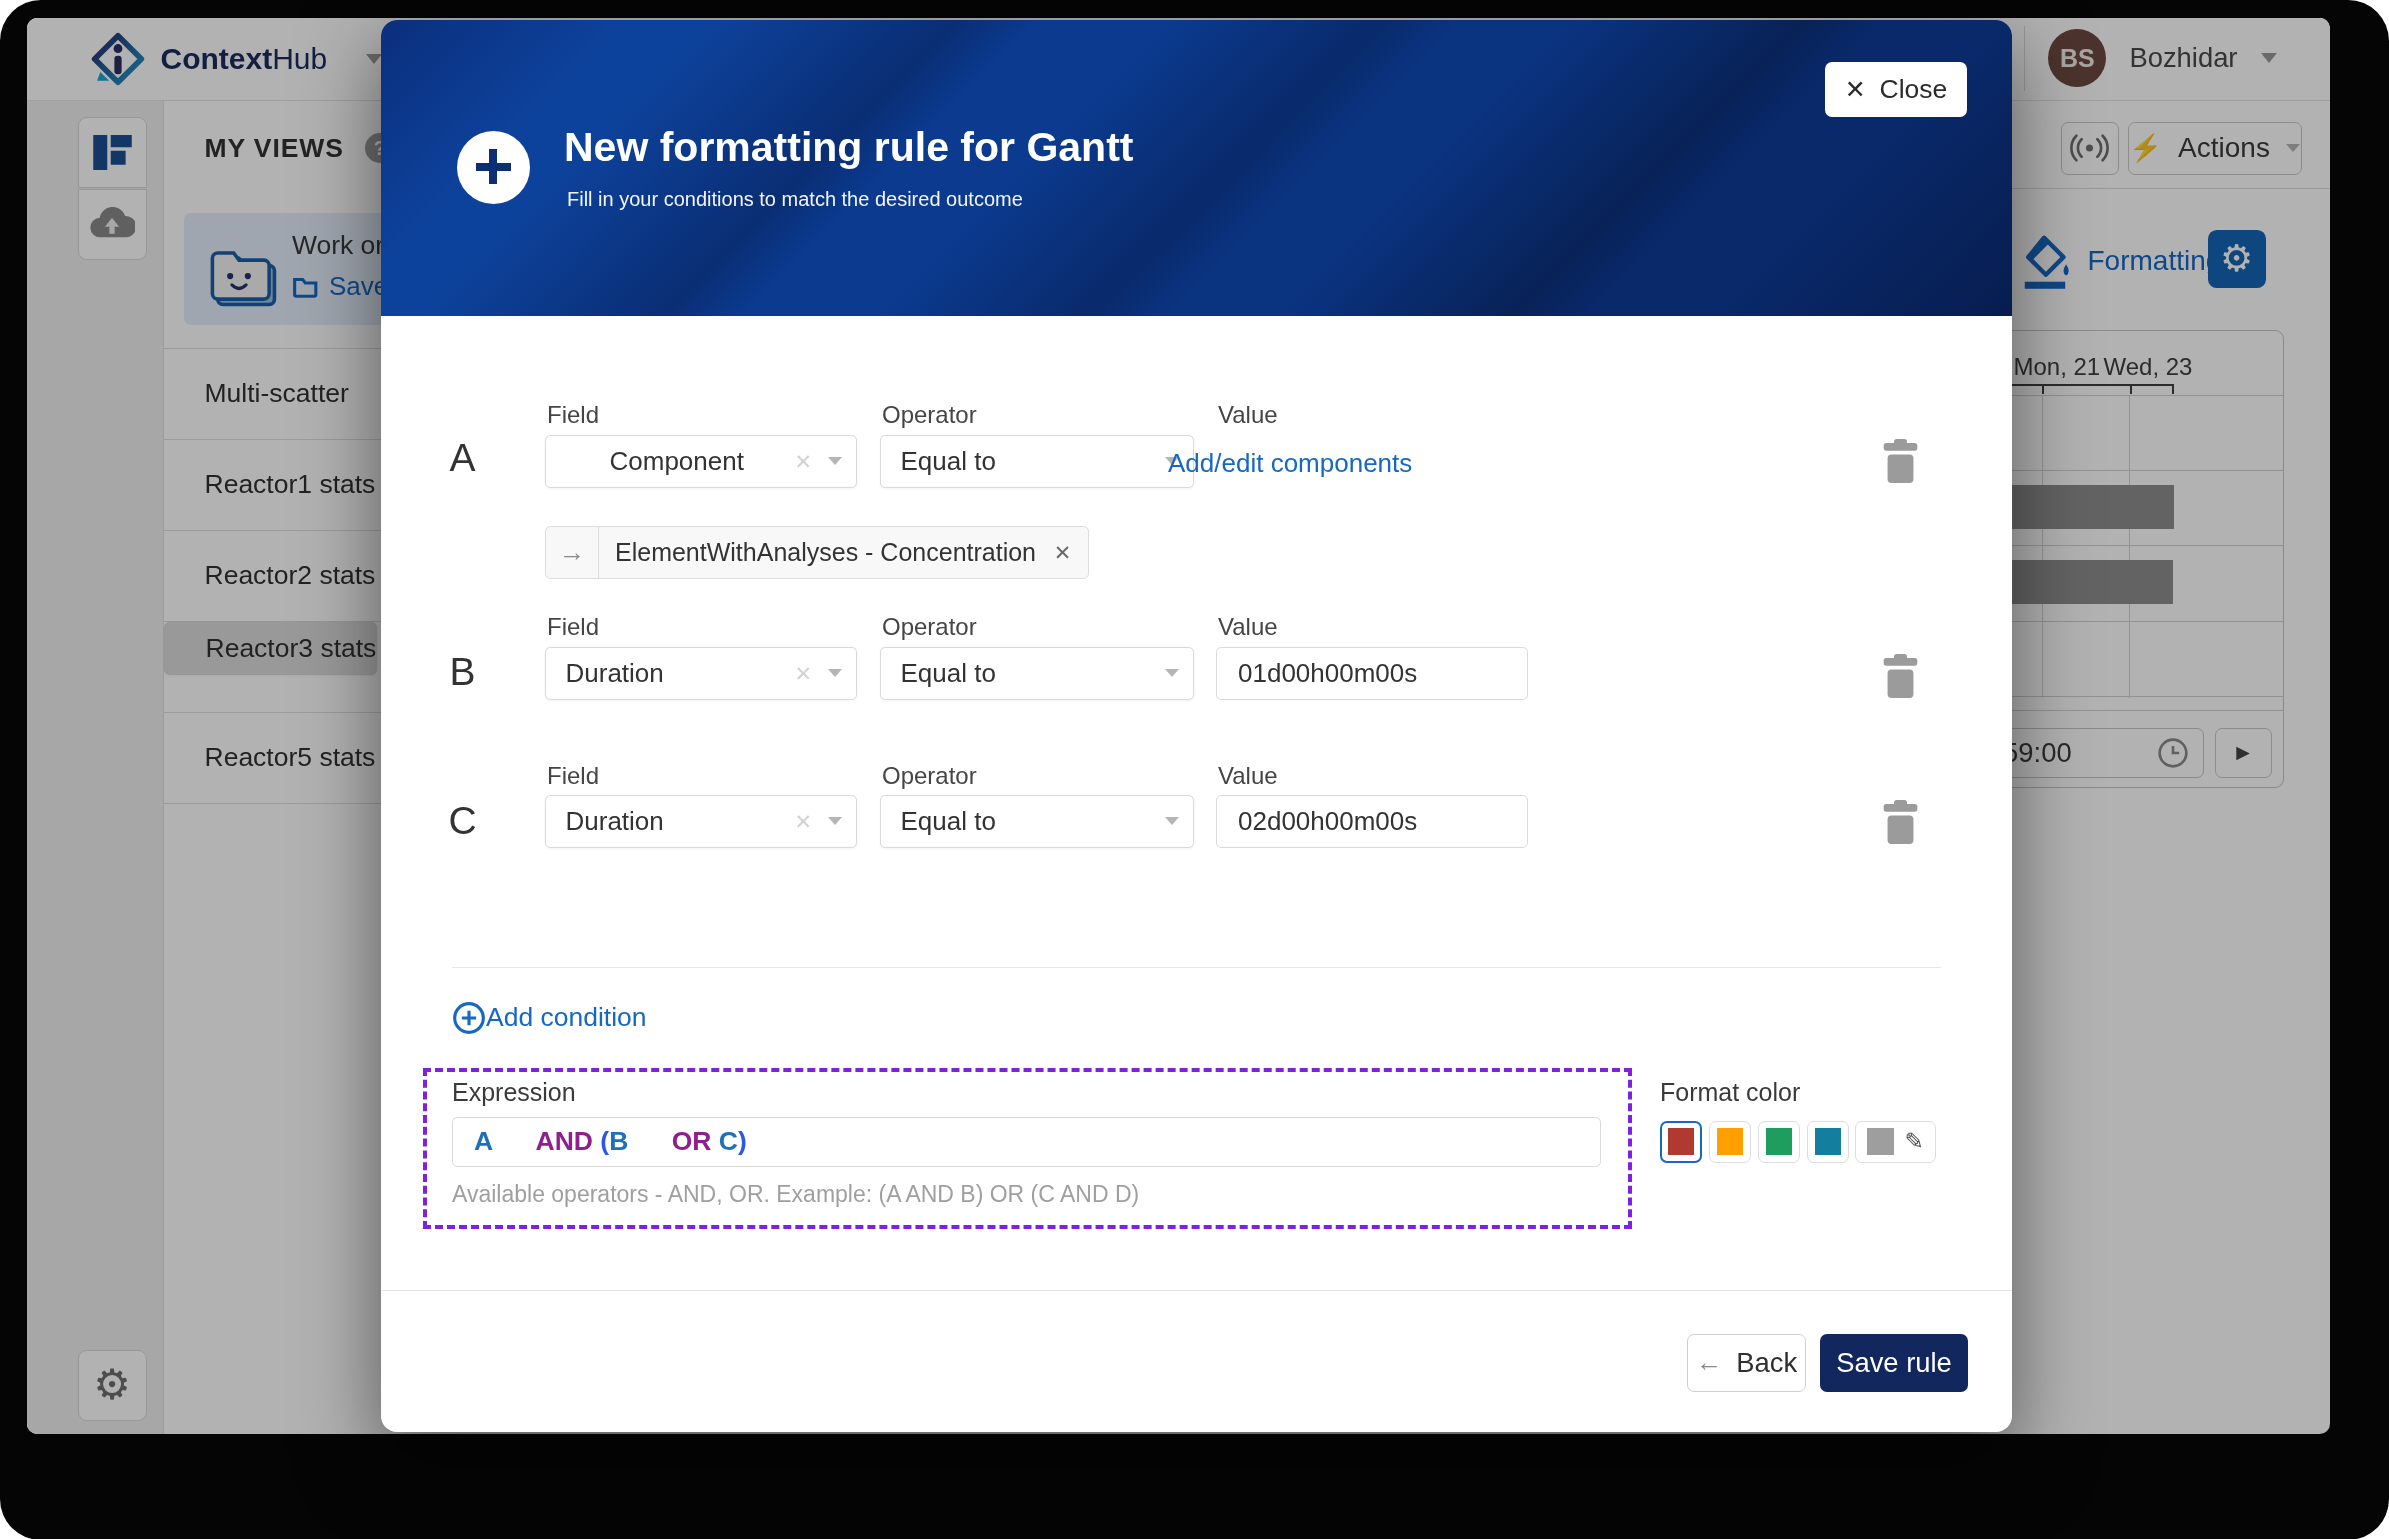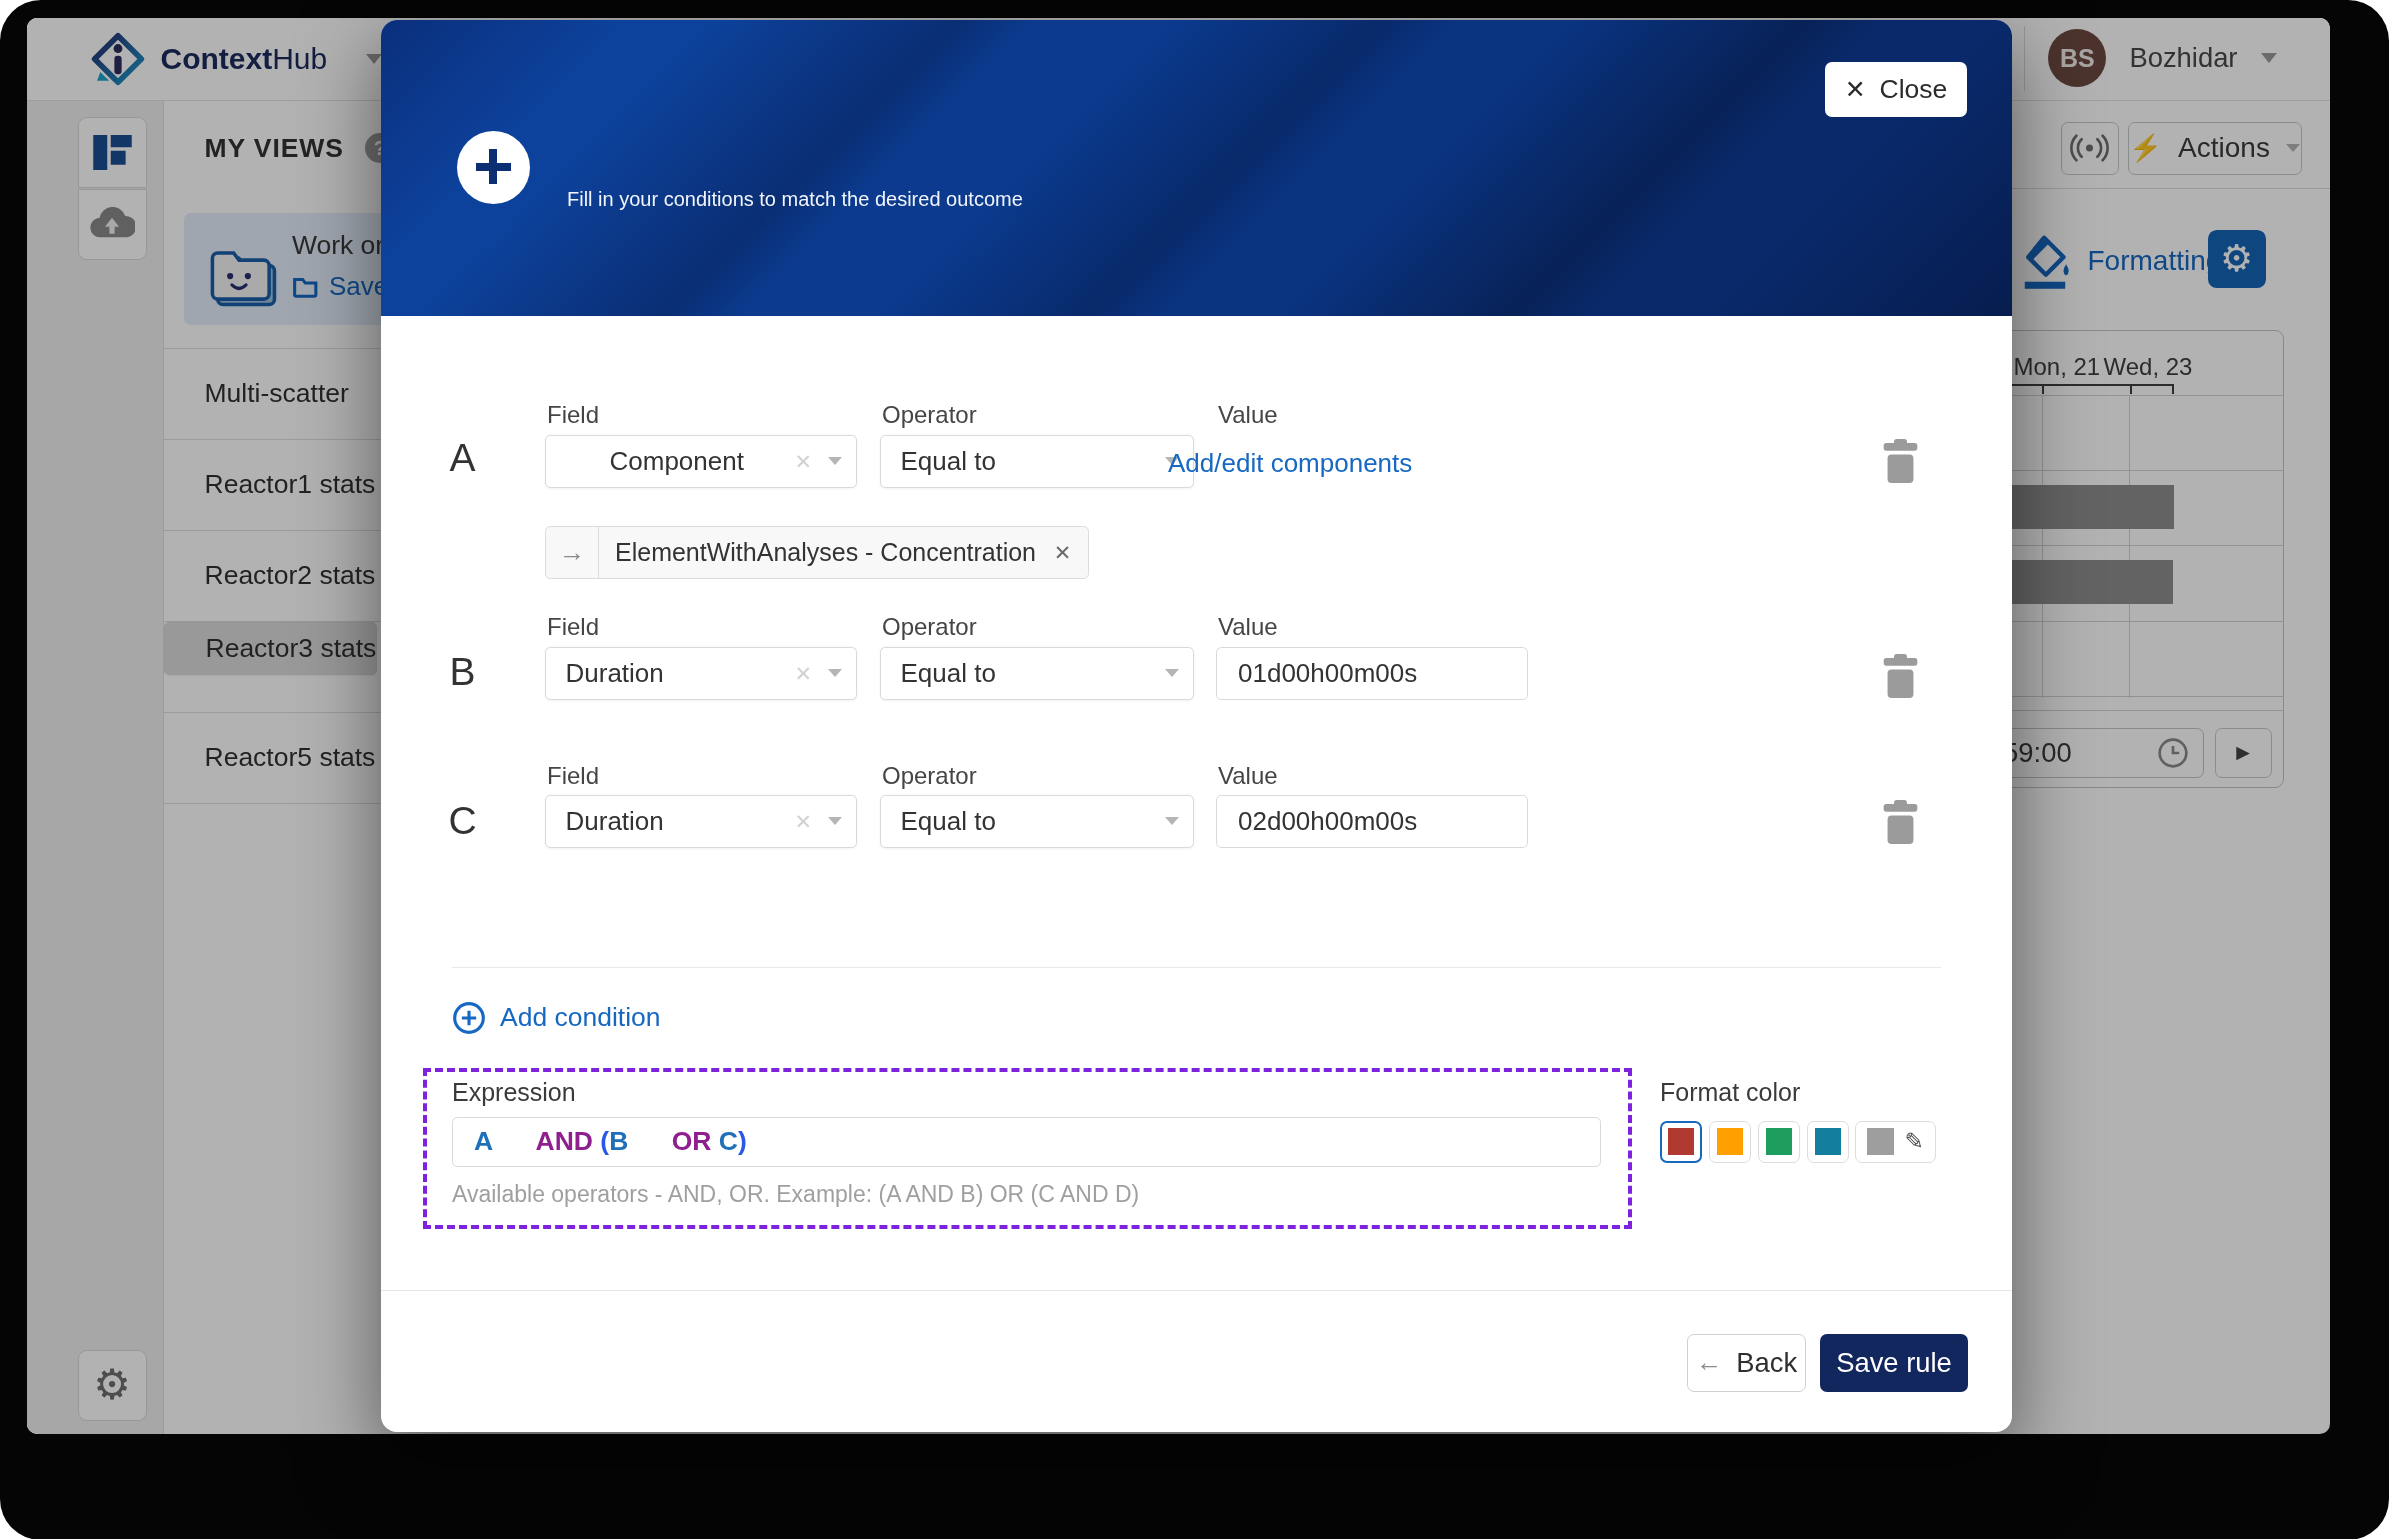--- a/index.html
+++ b/index.html
@@ -217,20 +217,21 @@
     <div class="ab tbtn" style="left:2188px;top:710px;width:57px;height:50px;">
       <span class="glyph" style="font-size:17.7px;color:#444;">▶</span>
     </div>
   </div>
 
   <div class="dim"></div>
 
   <div class="modal">
     <div class="mhead">
       <div class="pluscircle"></div>
+      <div class="ab" style="left:183px;top:104px;font-size:41px;font-weight:600;color:#fff;">New formatting rule for Gantt</div>
       <div class="ab" style="left:186px;top:168px;font-size:20px;font-weight:400;color:#f2f5fb;">Fill in your conditions to match the desired outcome</div>
       <div class="closebtn">
         <span class="glyph" style="font-size:25px;">✕</span>
         <span>Close</span>
       </div>
     </div>
 
     <div class="letter" style="left:55px;top:416px;">A</div>
     <div class="ab collabel" style="left:166px;top:381px;">Field</div>
     <div class="ab collabel" style="left:501px;top:381px;">Operator</div>
@@ -294,21 +295,21 @@
     <div class="vinput" style="left:835px;top:775px;">
         <span>02d00h00m00s</span>
       </div>
     <svg class="ab" style="left:1500px;top:780px;" width="39" height="44" viewBox="0 0 28 34">
       <rect x="9" y="0" width="10" height="5" rx="2" fill="#9b9b9b"></rect>
       <rect x="1" y="3" width="26" height="6" rx="2" fill="#9b9b9b"></rect>
       <rect x="4" y="12" width="20" height="22" rx="3" fill="#9b9b9b"></rect>
     </svg>
 
     <div class="ab" style="left:71px;top:947px;width:1489px;height:1.8px;background:#e8e8e8;"></div>
-    <div class="ab flx" style="left:71px;top:981px;gap:14px;">
+    <div class="ab flx" style="left:71px;top:981px;">
       <svg width="34" height="34" viewBox="0 0 38 38">
         <circle cx="19" cy="19" r="16" fill="none" stroke="#1668c2" stroke-width="3.5"></circle>
         <path d="M19 11 v16 M11 19 h16" stroke="#1668c2" stroke-width="3.5"></path>
       </svg>
       <span class="link" style="font-size:26.5px;">Add condition</span>
     </div>
 
     <div class="dashedbox"></div>
     <div class="ab" style="left:71px;top:1058px;font-size:25px;color:#3a3a3a;">Expression</div>
     <div class="exprinput"><span class="tok-var">A </span><span class="tok-kw">AND </span><span class="tok-paren">(</span><span class="tok-var">B </span><span class="tok-kw">OR </span><span class="tok-var">C</span><span class="tok-paren">)</span></div>

